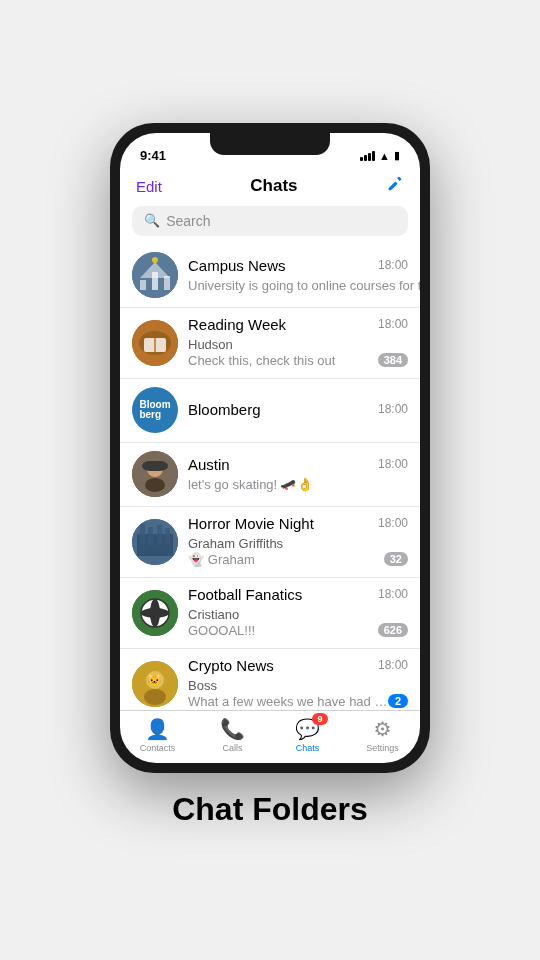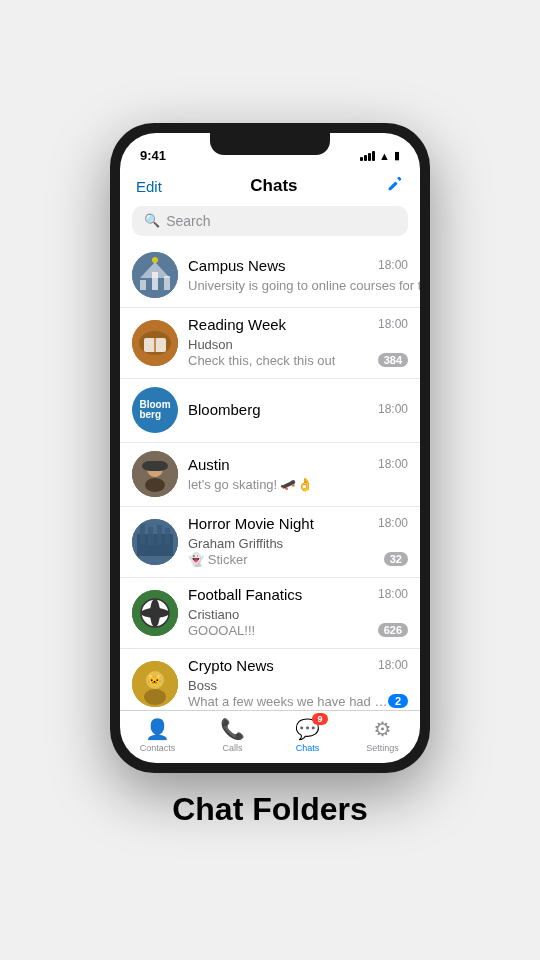--- a/index.html
+++ b/index.html
@@ -84,21 +84,21 @@
     
     .nav-header {
       display: flex;
       align-items: center;
       justify-content: space-between;
       padding: 4px 16px 8px;
       flex-shrink: 0;
     }
     .nav-edit {
       font-size: 15px;
-      color: #0369a1;
+      color: #6d28d9;
     }
     .nav-title {
       font-size: 17px;
       font-weight: 600;
       color: #000;
     }
     .nav-compose {
       color: #007AFF;
       font-size: 18px;
     }
@@ -394,21 +394,21 @@
             <rect x="33" y="9" width="5" height="16" fill="#3a5a7a" opacity="0.8"></rect>
           </svg>
         </div>
         <div class="chat-content">
           <div class="chat-top-row">
             <span class="chat-name">Horror Movie Night</span>
             <span class="chat-time">18:00</span>
           </div>
           <span class="chat-sub-bold">Graham Griffiths</span>
           <div class="chat-top-row" style="justify-content:space-between;align-items:center;">
-            <span class="chat-preview">👻 Sticker</span>
+            <span class="chat-preview">👻 Graham</span>
             <span class="badge badge-gray">32</span>
           </div>
         </div>
       </div>
 
       <div class="chat-item">
         <div class="avatar avatar-football">
           <svg viewBox="0 0 46 46" xmlns="http://www.w3.org/2000/svg">
             <rect width="46" height="46" fill="#3a7a3a"></rect>
             <circle cx="23" cy="23" r="14" fill="#fff"></circle>

